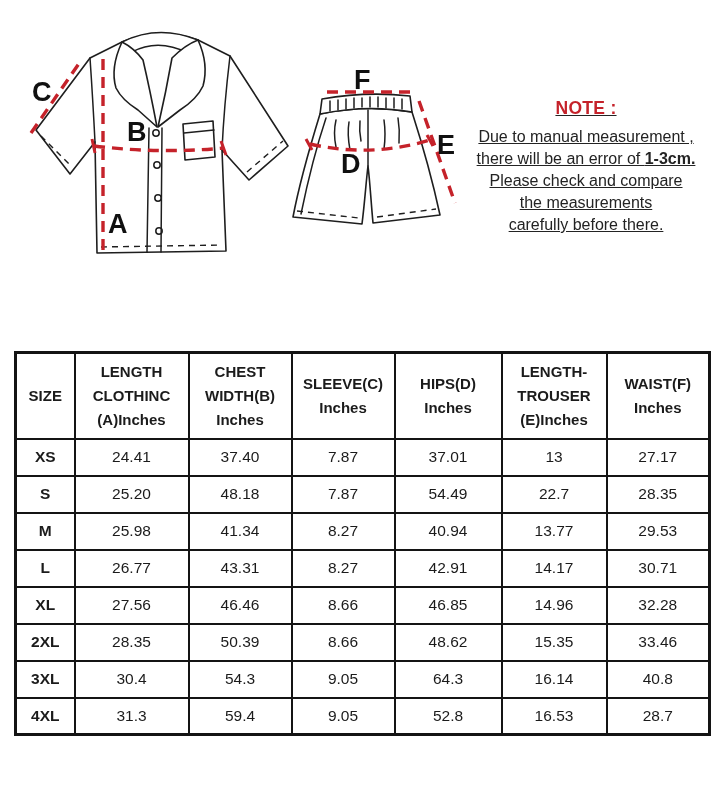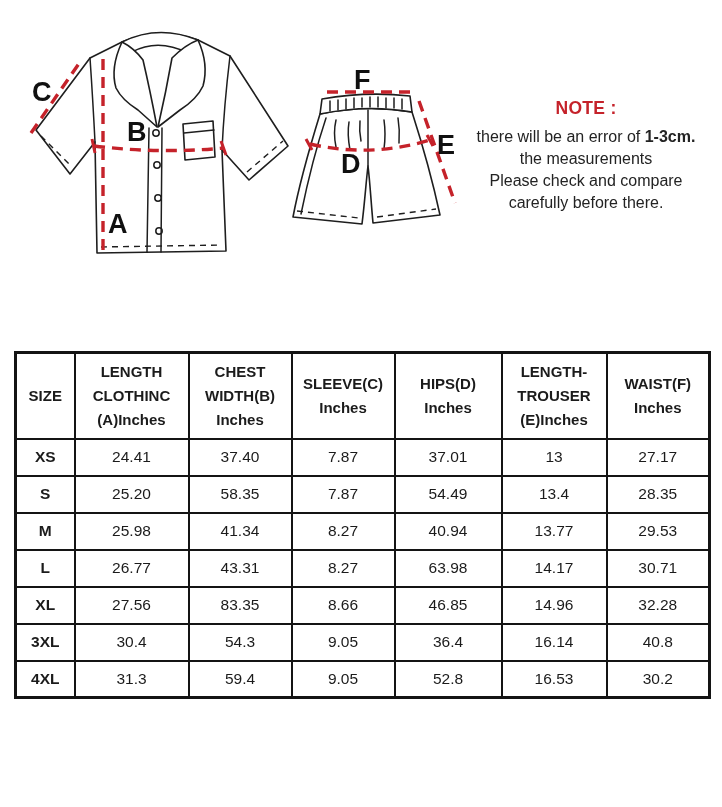--- a/index.html
+++ b/index.html
@@ -22,20 +22,21 @@
   .redtick { fill: none; stroke: var(--accent-red); stroke-width: 3; }
   .measure-label { font-family: "Liberation Sans", sans-serif; font-size: 27px; font-weight: bold; fill: #101010; }
   
   .note {
     position: absolute;
     left: 452px;
     top: 98px;
     width: 268px;
     text-align: center;
     color: #232323;
+    text-decoration: underline;
   }
   .note-heading {
     color: var(--accent-red);
     font-weight: bold;
     font-size: 17.5px;
     margin-bottom: 7px;
     letter-spacing: 0.3px;
   }
   .note-line { font-size: 16px; line-height: 22px; }
   .note-bold { font-weight: bold; margin-top: 24px; }
@@ -135,23 +136,24 @@
       <text class="measure-label" x="127" y="141">B</text>
       <text class="measure-label" x="32" y="101">C</text>
       <text class="measure-label" x="341" y="173">D</text>
       <text class="measure-label" x="437" y="154">E</text>
       <text class="measure-label" x="354" y="89">F</text>
     </g>
   </svg>
 
   <div class="note">
     <div class="note-heading">NOTE :</div>
+    <div class="note-line">Due to manual measurement ,</div>
     <div class="note-line"><span>there will be an error of </span><span class="note-bold">1-3cm.</span></div>
+    <div class="note-line">Please check and compare</div>
     <div class="note-line">the measurements</div>
-    <div class="note-line">Please check and compare</div>
     <div class="note-line">carefully before there.</div>
   </div>
 
   <table class="size-table">
     <colgroup>
       <col style="width:59px">
         <col style="width:114px">
         <col style="width:103px">
       <col style="width:103px">
         <col style="width:107px">
@@ -184,67 +186,76 @@
           <td>24.41</td>
           <td>37.40</td>
           <td>7.87</td>
           <td>37.01</td>
           <td>13</td>
           <td>27.17</td>
         </tr>
         <tr>
           <td class="size-cell">S</td>
           <td>25.20</td>
-          <td>58.35</td>
+          <td>48.18</td>
           <td>7.87</td>
           <td>54.49</td>
-          <td>13.4</td>
+          <td>22.7</td>
           <td>28.35</td>
         </tr>
         <tr>
           <td class="size-cell">M</td>
           <td>25.98</td>
           <td>41.34</td>
           <td>8.27</td>
           <td>40.94</td>
           <td>13.77</td>
           <td>29.53</td>
         </tr>
         <tr>
           <td class="size-cell">L</td>
           <td>26.77</td>
           <td>43.31</td>
           <td>8.27</td>
-          <td>63.98</td>
+          <td>42.91</td>
           <td>14.17</td>
           <td>30.71</td>
         </tr>
         <tr>
           <td class="size-cell">XL</td>
           <td>27.56</td>
-          <td>83.35</td>
+          <td>46.46</td>
           <td>8.66</td>
           <td>46.85</td>
           <td>14.96</td>
           <td>32.28</td>
         </tr>
         <tr>
+          <td class="size-cell">2XL</td>
+          <td>28.35</td>
+          <td>50.39</td>
+          <td>8.66</td>
+          <td>48.62</td>
+          <td>15.35</td>
+          <td>33.46</td>
+        </tr>
+        <tr>
           <td class="size-cell">3XL</td>
           <td>30.4</td>
           <td>54.3</td>
           <td>9.05</td>
-          <td>36.4</td>
+          <td>64.3</td>
           <td>16.14</td>
           <td>40.8</td>
         </tr>
         <tr>
           <td class="size-cell">4XL</td>
           <td>31.3</td>
           <td>59.4</td>
           <td>9.05</td>
           <td>52.8</td>
           <td>16.53</td>
-          <td>30.2</td>
+          <td>28.7</td>
         </tr>
       </tbody>
     </table>
 
 </div>
 
 </body></html>

